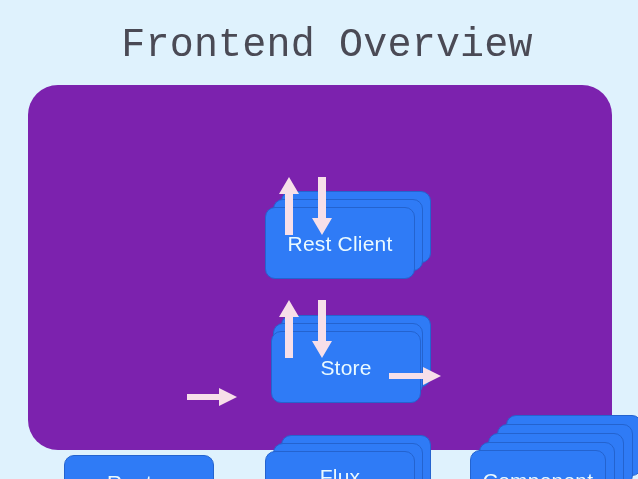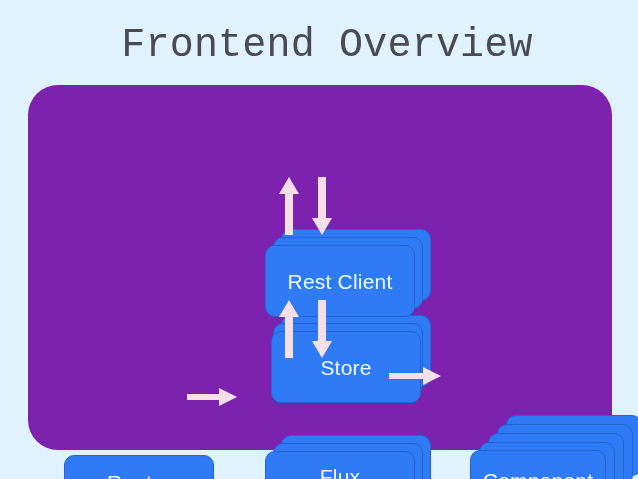--- a/index.html
+++ b/index.html
@@ -70,21 +70,21 @@
     font-family: "Liberation Sans", sans-serif;
     font-weight: 300;
     font-size: 21px;
     line-height: 25px;
     text-align: center;
     letter-spacing: 0.2px;
     white-space: pre-line;
     user-select: none;
   }
   
-  #node-rest-client { left: 237px; top: 106px; width: 135px; height: 72px; margin-top: 38px; }
+  #node-rest-client { left: 237px; top: 106px; width: 135px; height: 72px; }
   #node-store       { left: 237px; top: 230px; width: 150px; height: 72px; }
   #node-flux        { left: 237px; top: 350px; width: 150px; height: 75px; }
   #node-router      { left: 36px;  top: 370px; width: 150px; height: 55px; }
   #node-component   { left: 442px; top: 330px; width: 150px; height: 95px; }
 
   
   .arrow {
     position: absolute;
     z-index: 20;
   }

